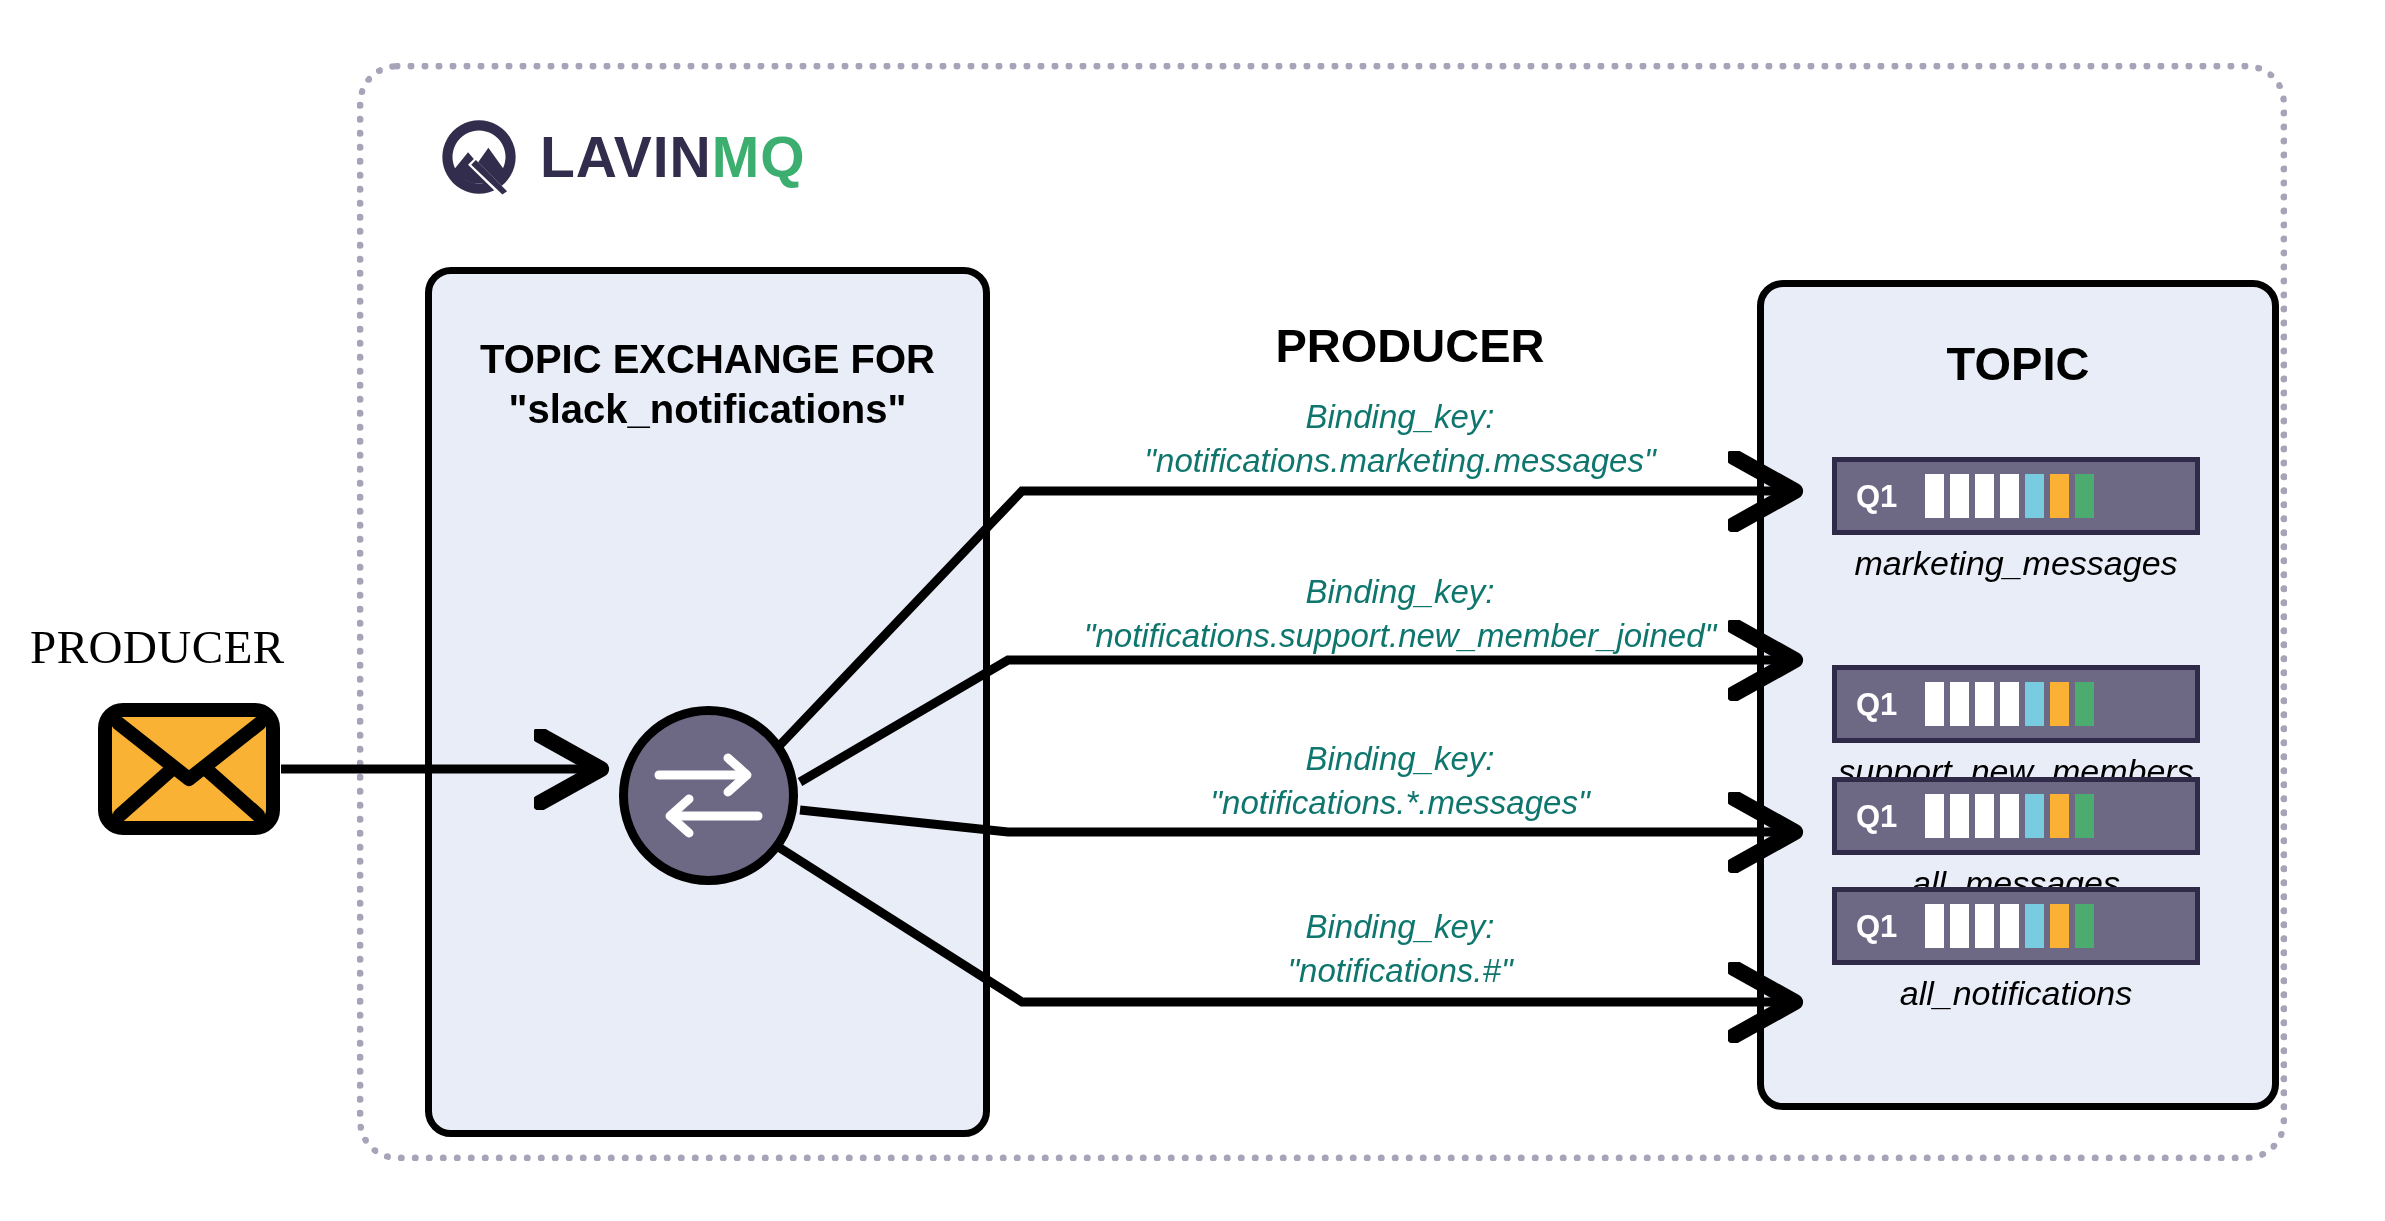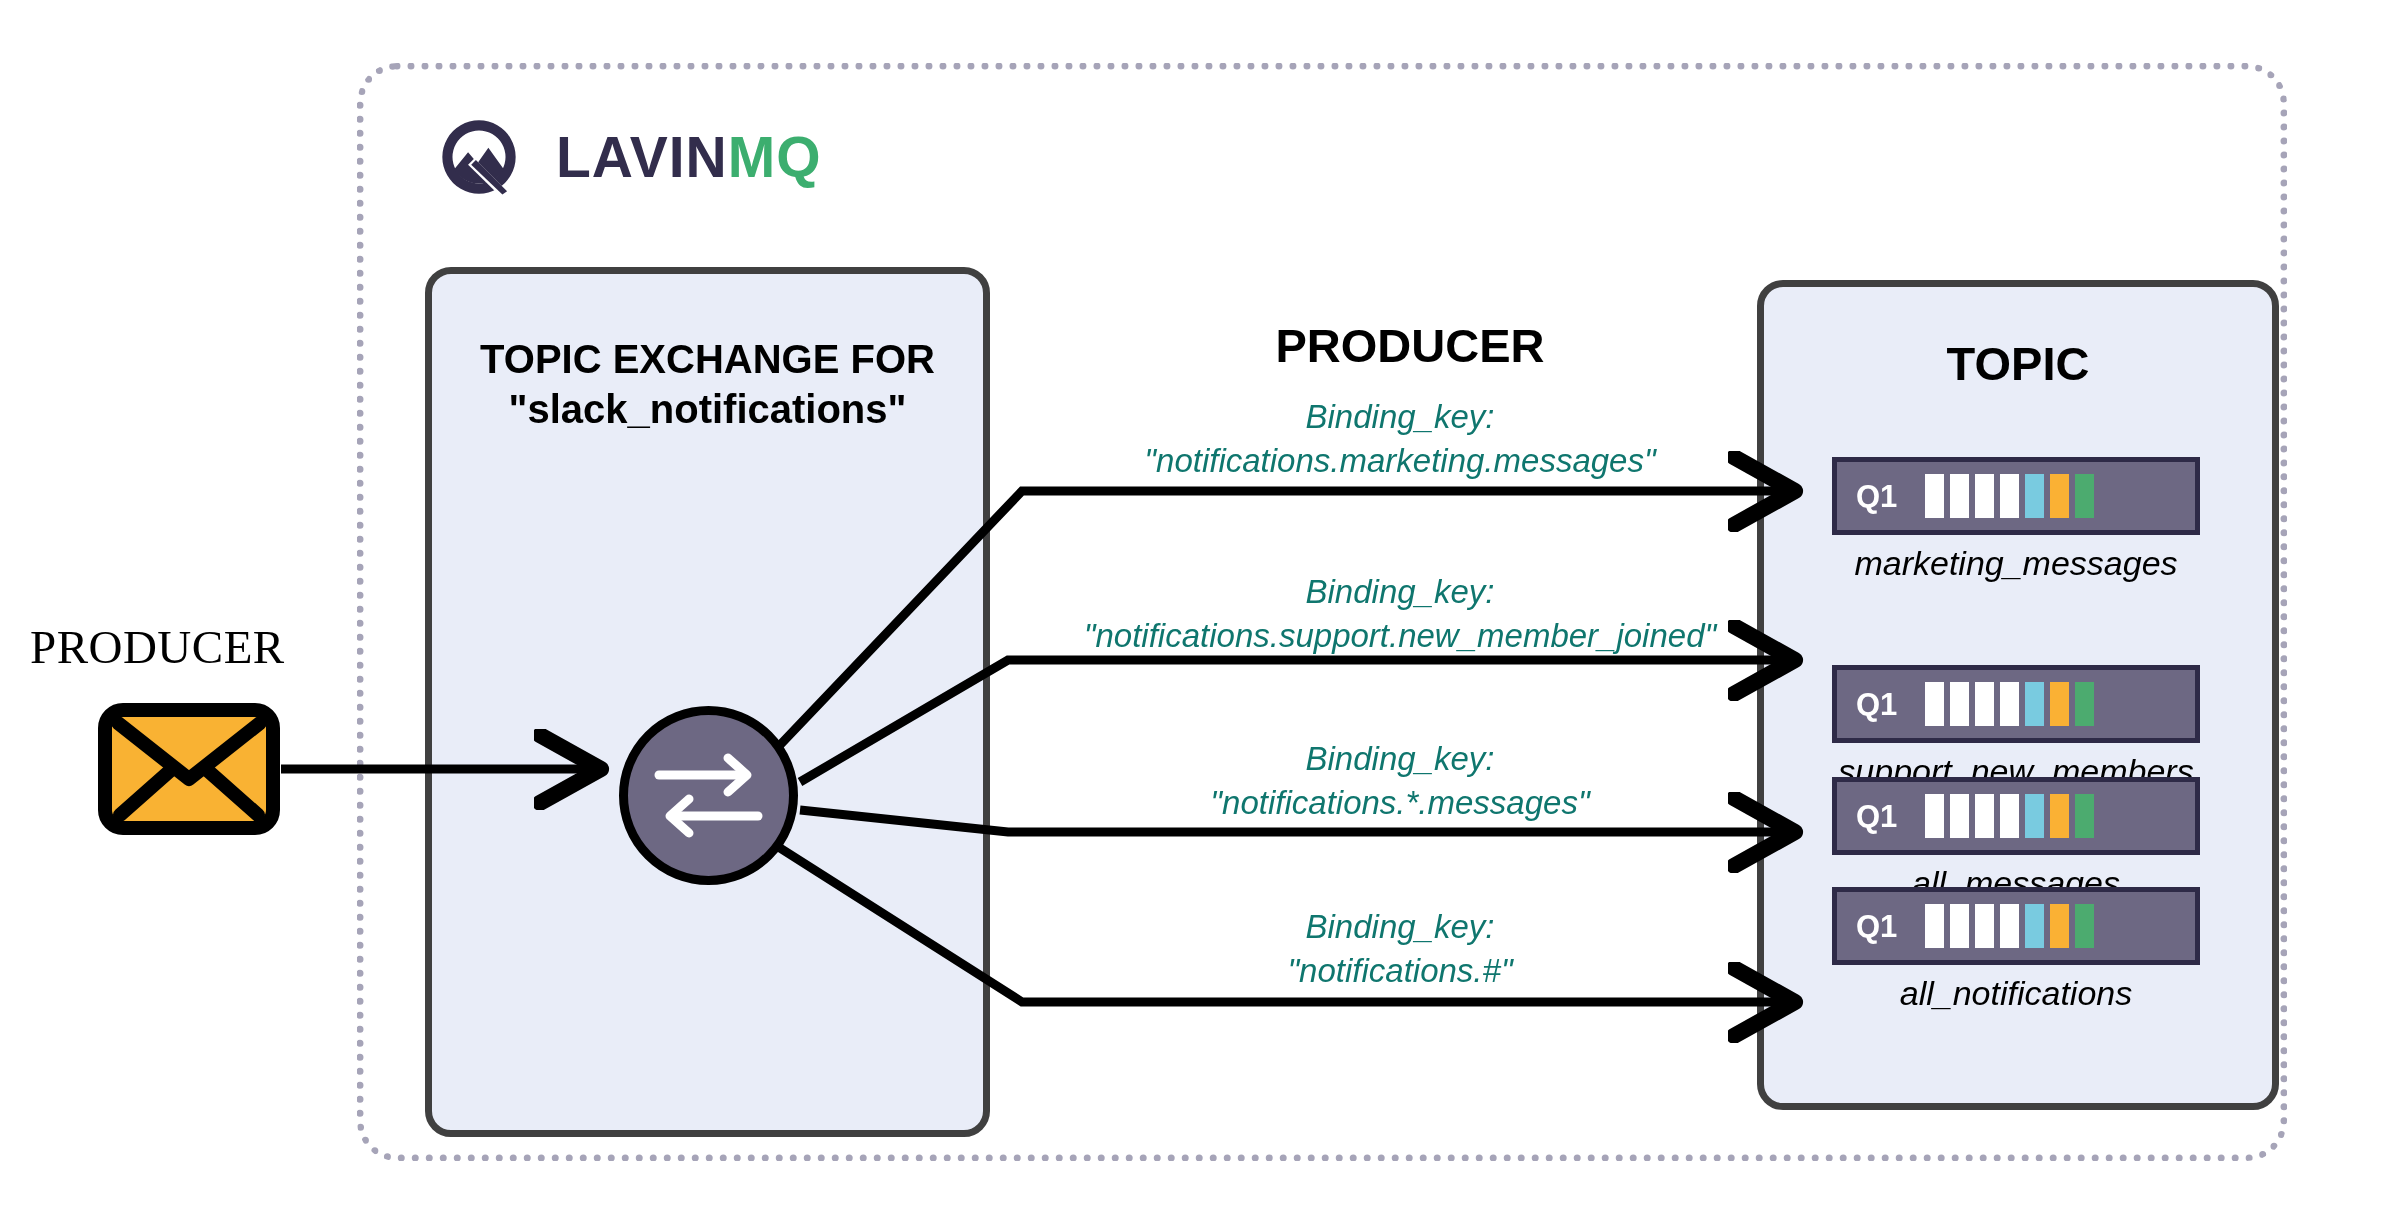--- a/index.html
+++ b/index.html
@@ -30,38 +30,38 @@
     box-sizing: border-box;
   }
 
   
   #logo {
     position: absolute;
     left: 440px;
     top: 118px;
     display: flex;
     align-items: center;
-    gap: 38px;
+    gap: 22px;
   }
   #logo-mark { width: 78px; height: 78px; display: block; }
   #logo-text {
     font-size: 57px;
     font-weight: 700;
     letter-spacing: 1px;
     line-height: 1;
     white-space: nowrap;
   }
   .logo-lavin { color: #322d4c; }
   .logo-mq { color: #3cae6f; }
 
   
   .panel {
     position: absolute;
     background: #e9edf8;
-    border: 7px solid #404040;
+    border: 7px solid #000000;
     border-radius: 26px;
     box-sizing: border-box;
   }
   #exchange-panel { left: 425px; top: 267px; width: 565px; height: 870px; }
   #queues-panel  { left: 1757px; top: 280px; width: 522px; height: 830px; }
 
   .panel-heading {
     position: absolute;
     width: 100%;
     text-align: center;

